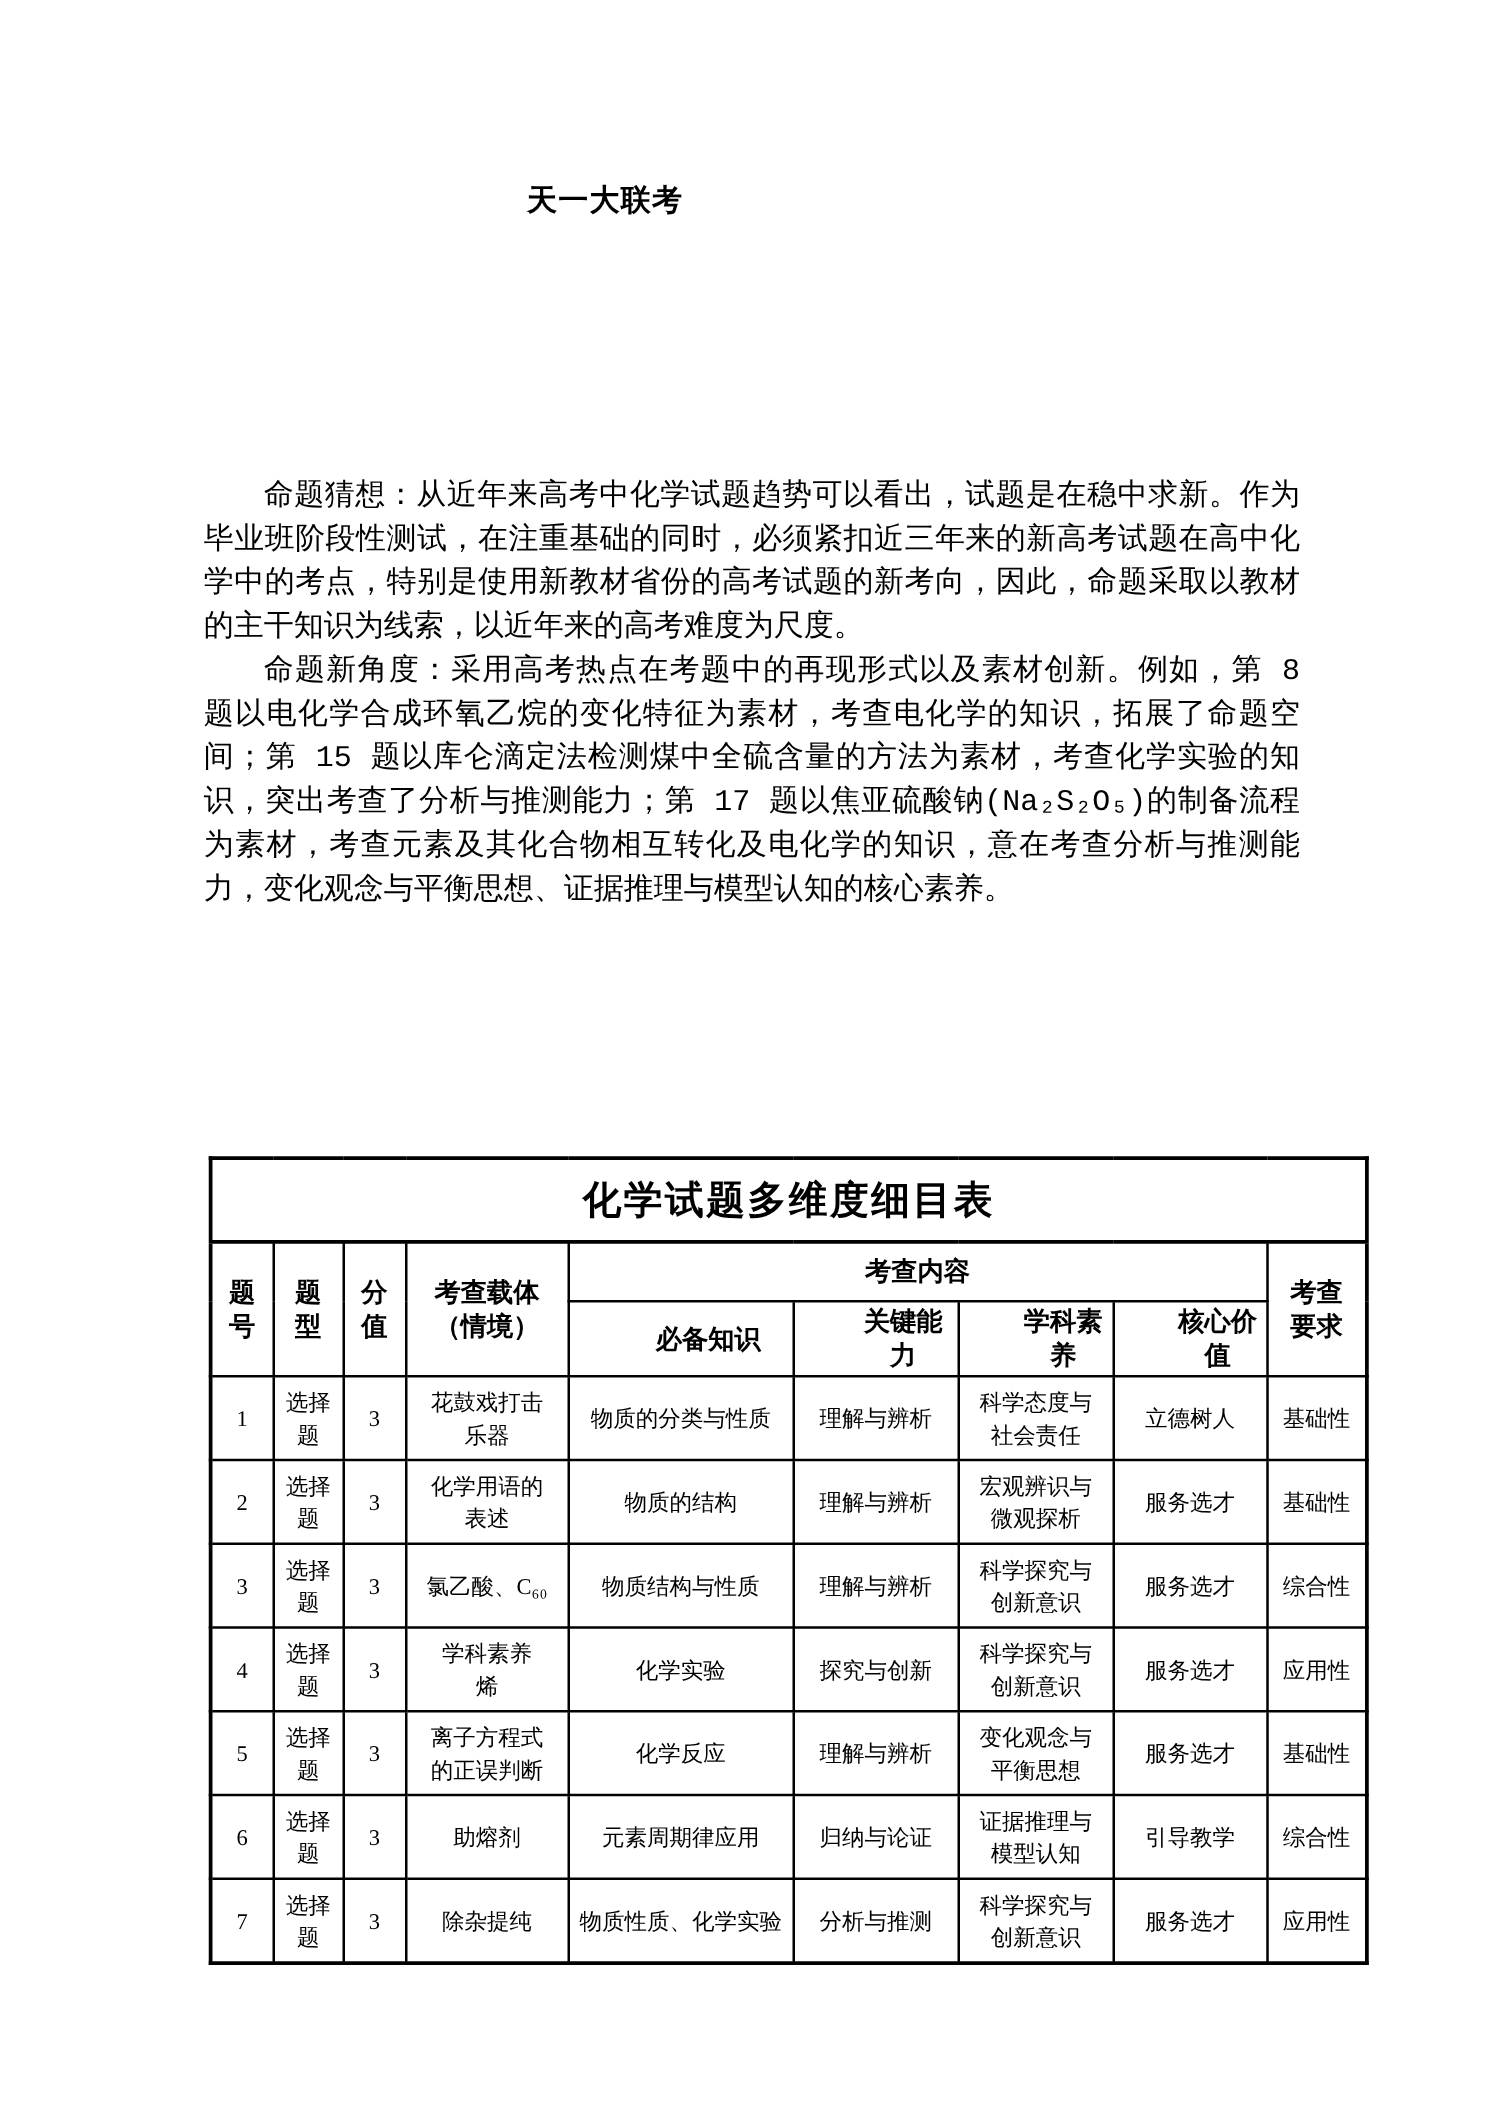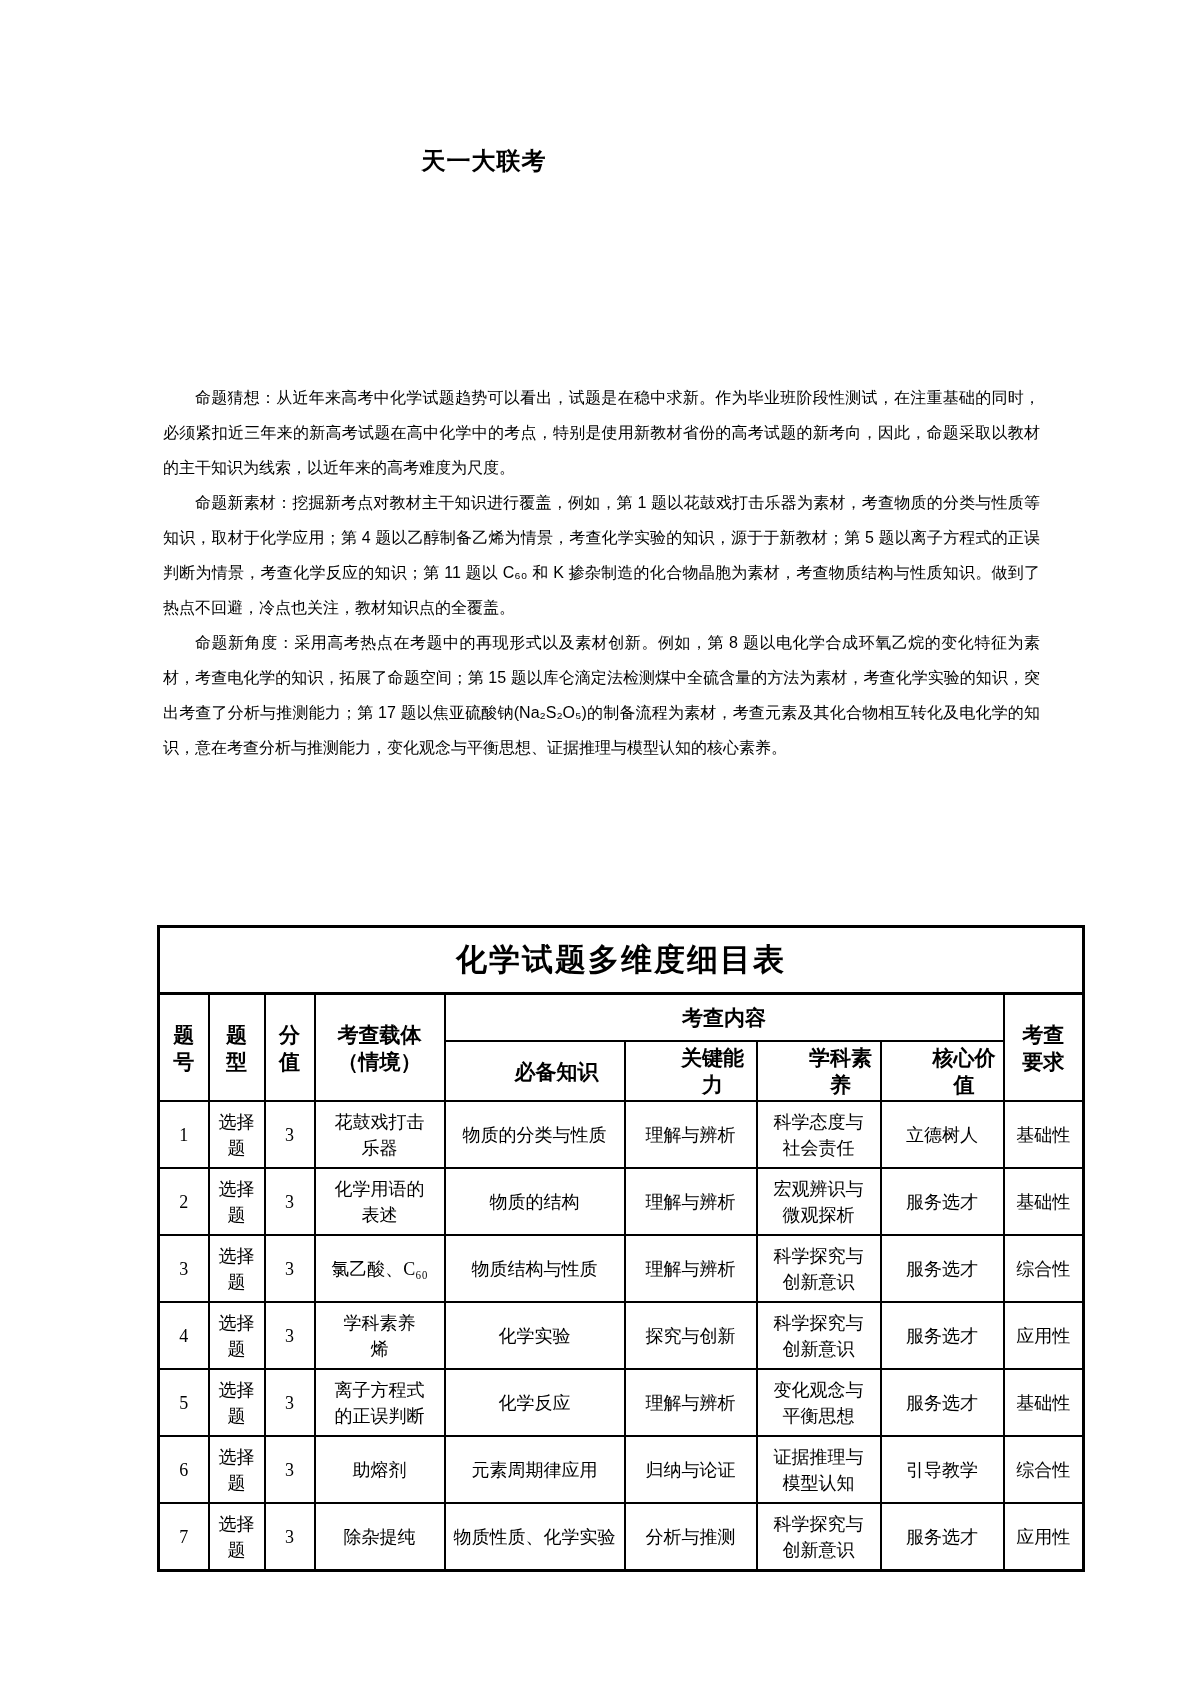--- a/index.html
+++ b/index.html
@@ -41,32 +41,32 @@
 
   
   .body-text {
     position: absolute;
     top: 380px;
     left: 163px;
     width: 877px;
   }
   .body-text p {
     margin: 0;
-    font-size: 16px;
+    font-size: 24px;
     line-height: 35px;
     text-align: justify;
     text-indent: 2em;
-    font-family: Liberation Sans, sans-serif;
+    font-family: Liberation Mono, monospace;
   }
 
   
   .table-wrap {
     position: absolute;
     top: 925px;
-    left: 157px;
+    left: 167px;
     width: 925px;
   }
   table.spec {
     width: 925px;
     border-collapse: collapse;
     table-layout: fixed;
     border: 3px solid #000;
   }
   table.spec th, table.spec td {
     border: 2px solid #000;
@@ -104,21 +104,20 @@
 <body>
 
 <div class="page">
 
   <div class="titles">
     <div class="doc-title">天一大联考</div>
   </div>
 
   <div class="body-text">
     <p>命题猜想：从近年来高考中化学试题趋势可以看出，试题是在稳中求新。作为毕业班阶段性测试，在注重基础的同时，必须紧扣近三年来的新高考试题在高中化学中的考点，特别是使用新教材省份的高考试题的新考向，因此，命题采取以教材的主干知识为线索，以近年来的高考难度为尺度。</p>
-    <p>命题新素材：挖掘新考点对教材主干知识进行覆盖，例如，第 1 题以花鼓戏打击乐器为素材，考查物质的分类与性质等知识，取材于化学应用；第 4 题以乙醇制备乙烯为情景，考查化学实验的知识，源于于新教材；第 5 题以离子方程式的正误判断为情景，考查化学反应的知识；第 11 题以 C₆₀ 和 K 掺杂制造的化合物晶胞为素材，考查物质结构与性质知识。做到了热点不回避，冷点也关注，教材知识点的全覆盖。</p>
     <p>命题新角度：采用高考热点在考题中的再现形式以及素材创新。例如，第 8 题以电化学合成环氧乙烷的变化特征为素材，考查电化学的知识，拓展了命题空间；第 15 题以库仑滴定法检测煤中全硫含量的方法为素材，考查化学实验的知识，突出考查了分析与推测能力；第 17 题以焦亚硫酸钠(Na₂S₂O₅)的制备流程为素材，考查元素及其化合物相互转化及电化学的知识，意在考查分析与推测能力，变化观念与平衡思想、证据推理与模型认知的核心素养。</p>
   </div>
 
   <div class="table-wrap">
     <table class="spec">
       <colgroup>
         <col style="width:50px">
           <col style="width:56px">
           <col style="width:50px">
         <col style="width:130px">

